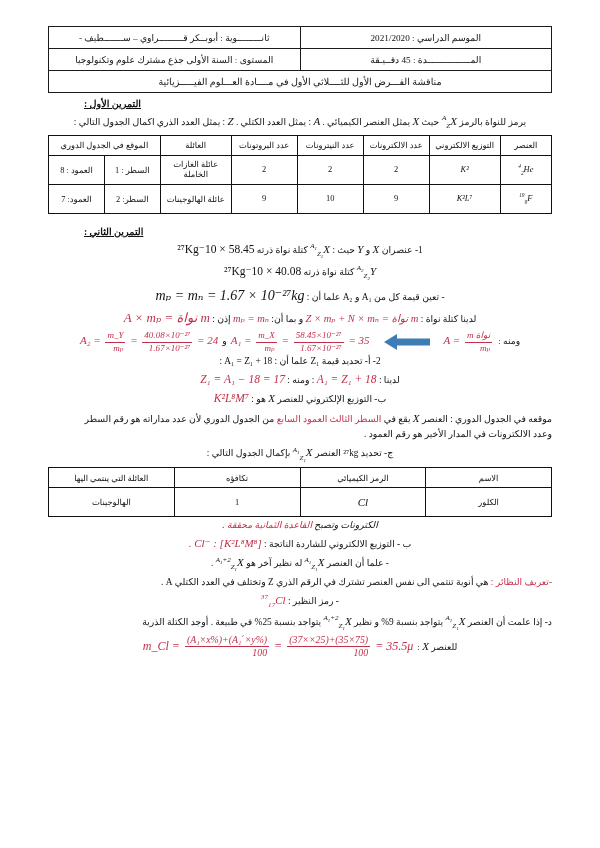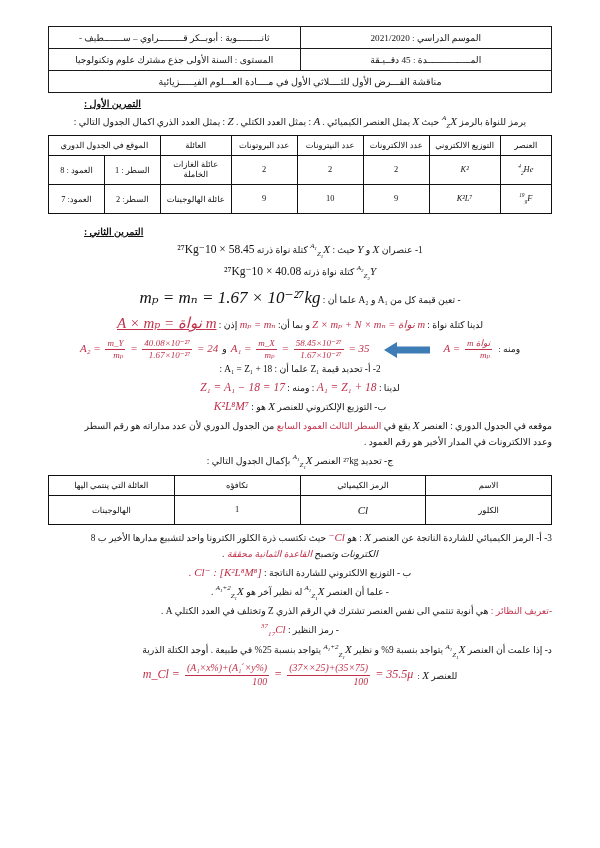--- a/index.html
+++ b/index.html
@@ -182,30 +182,30 @@
   </div>
 
   <div class="ar line ctr">
     <span class="math" style="font-size:11px;"><sup>A<sub style="font-size:.7em">2</sub></sup><sub>Z<sub style="font-size:.7em">2</sub></sub>Y</span>
     <span>كتلة نواة ذرته</span>
     <span class="math" style="font-size:11.5px;font-style:normal;">40.08 × 10⁻²⁷Kg</span>
   </div>
 
   <div class="ar line ctr">
     <span>- تعين قيمة كل من A₁ و A₂ علما أن :</span>
-    <span class="math" style="font-size:17px;">mₚ = mₙ = 1.67 × 10⁻²⁷kg</span>
+    <span class="math" style="font-size:14px;">mₚ = mₙ = 1.67 × 10⁻²⁷kg</span>
   </div>
 
   <div class="ar line ctr">
     <span>لدينا كتلة نواة :</span>
     <span class="mathr" style="font-size:10.5px;">m نواة = Z × mₚ + N × mₙ</span>
     <span>و بما أن:</span>
     <span class="mathr" style="font-size:10.5px;">mₚ = mₙ</span>
     <span>إذن :</span>
-    <span class="mathr" style="font-size:15px;text-decoration:underline;">m نواة = A × mₚ</span>
+    <span class="mathr" style="font-size:13px;">m نواة = A × mₚ</span>
   </div>
 
   <div class="rowflex" style="margin:4px 0 2px 0;">
     <span class="ar" style="font-size:9.2px;">ومنه :</span>
 
     <span class="mathr" style="font-size:11px;direction:ltr;">
       <span>A =</span>
       <span class="frac">
         <span class="num">m نواة</span>
         <span class="den">mₚ</span>
@@ -294,27 +294,20 @@
     <tbody>
       <tr>
         <td class="cellred">الكلور</td>
         <td class="cellred math" style="font-size:11px;">Cl</td>
         <td>1</td>
         <td class="cellred">الهالوجينات</td>
       </tr>
     </tbody>
   </table>
 
-  <div class="ar line just" style="text-align:right;margin-top:4px;">
-    <span>3- أ- الرمز الكيميائي للشاردة الناتجة عن العنصر</span>
-    <span class="math" style="font-size:11px;">X</span>
-    <span>: هو</span>
-    <span class="mathr" style="font-size:11px;">Cl⁻</span>
-    <span>حيث تكتسب ذرة الكلور الكترونا واحد لتشبيع مدارها الأخير ب 8</span>
-  </div>
 
   <div class="ar line" style="text-align:center;font-style:italic;">
     <span>الكترونات وتصبح</span>
     <span class="hl">القاعدة الثمانية محققة</span>
     <span>.</span>
   </div>
 
   <div class="ar line ctr">
     <span>ب - التوزيع الالكتروني للشاردة الناتجة :</span>
     <span class="mathr" style="font-size:11px;">Cl⁻ : [K²L⁸M⁸] .</span>

